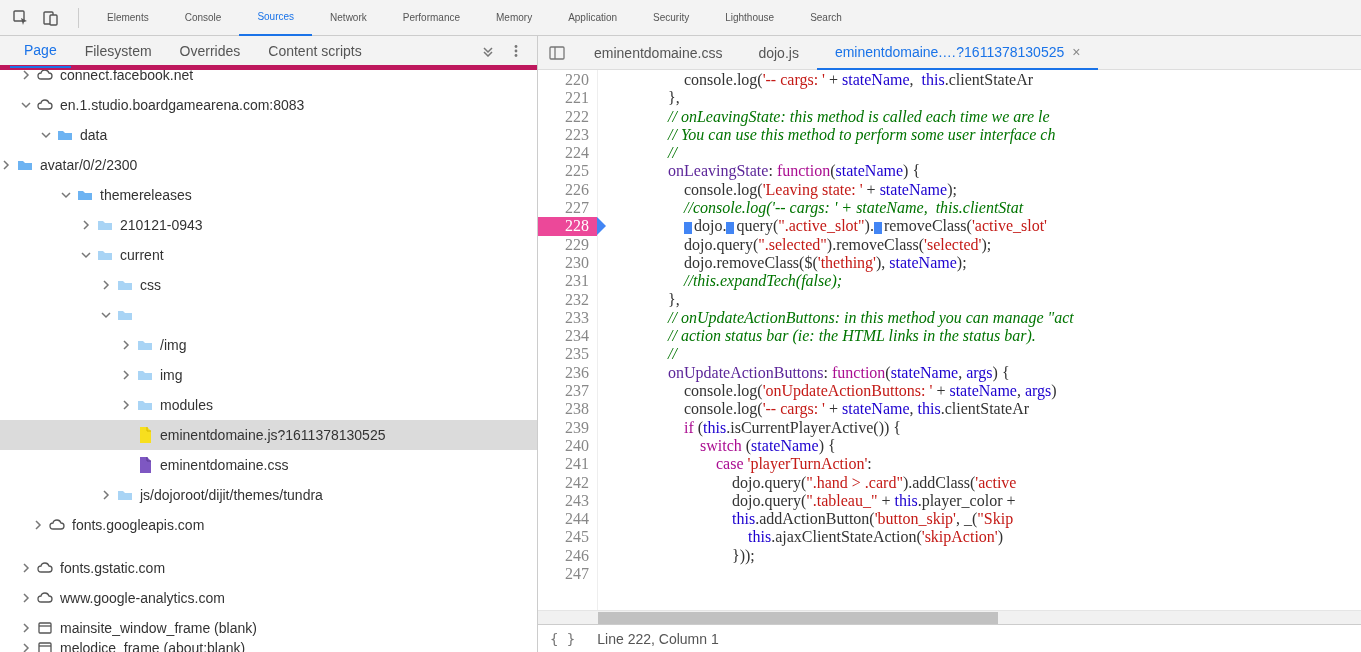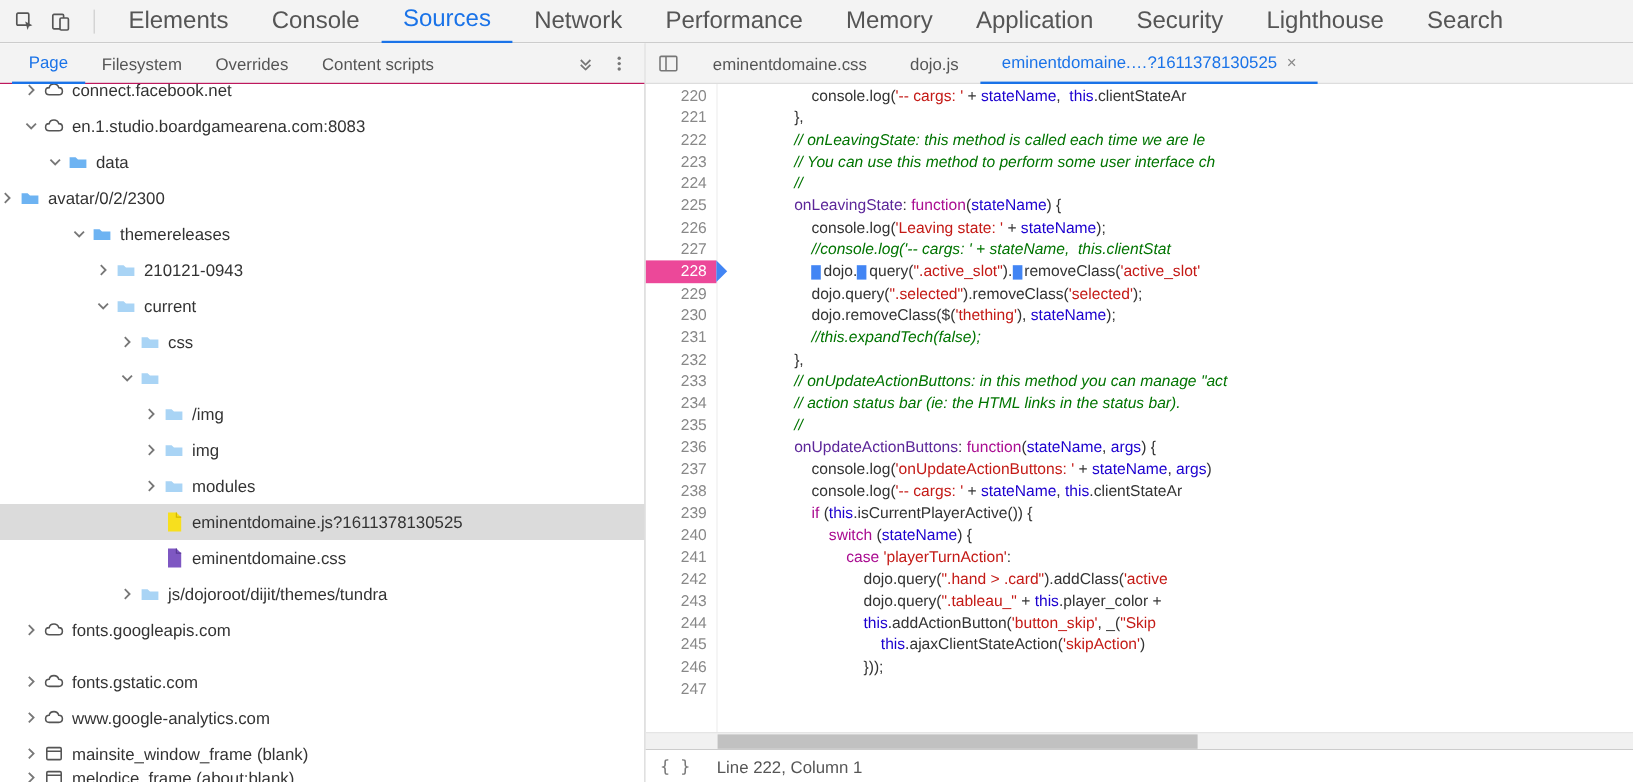--- a/index.html
+++ b/index.html
@@ -40,21 +40,21 @@
   background: #ccc;
   margin: 0 10px;
 }
 .top-tab {
   padding: 0 18px;
   height: 36px;
   display: flex;
   align-items: center;
   color: #555;
   cursor: pointer;
-  font-size: 20px;
+  font-size: 10px;
 }
 .top-tab.active {
   color: #1a73e8;
   border-bottom: 2px solid #1a73e8;
 }
 
 
 .main {
   flex: 1;
   display: flex;
@@ -64,21 +64,21 @@
 
 .left-panel {
   width: 538px;
   border-right: 1px solid #ccc;
   display: flex;
   flex-direction: column;
   background: #fff;
 }
 .left-subtabs {
   height: 34px;
-  border-bottom: 1px solid #be185d;
+  border-bottom: 5px solid #be185d;
   display: flex;
   align-items: center;
   padding: 0 10px;
   background: #f3f3f3;
 }
 .left-subtab {
   padding: 0 14px;
   height: 34px;
   display: flex;
   align-items: center;
@@ -181,22 +181,22 @@
 .editor-tab .close {
   margin-left: 8px;
   color: #888;
   font-size: 14px;
 }
 
 .code-area {
   flex: 1;
   display: flex;
   overflow: hidden;
-  font-family: Liberation Sans, sans-serif;
-  font-size: 13px;
+  font-family: Liberation Serif, serif;
+  font-size: 16px;
   position: relative;
 }
 .gutter {
   width: 60px;
   background: #fff;
   border-right: 1px solid #eee;
   color: #888;
   text-align: right;
   padding-right: 8px;
   padding-top: 1px;
@@ -515,21 +515,21 @@
               <path d="M3 1 L7 5 L3 9" fill="none" stroke="#777" stroke-width="1.5"></path>
             </svg>
           </span>
           <span class="tree-icon">
             <svg width="18" height="18" viewBox="0 0 18 18">
               <path d="M2 5 L7 5 L9 7 L16 7 L16 14 L2 14 Z" fill="#a9d4f5"></path>
             </svg>
           </span>
           <span>js/dojoroot/dijit/themes/tundra</span>
         </div>
-        <div class="tree-row" style="padding-left: 20px;">
+        <div class="tree-row" style="padding-left: 32px;">
           <span class="tree-arrow">
             <svg width="10" height="10" viewBox="0 0 10 10">
               <path d="M3 1 L7 5 L3 9" fill="none" stroke="#777" stroke-width="1.5"></path>
             </svg>
           </span>
           <span class="tree-icon">
             <svg width="18" height="18" viewBox="0 0 18 18">
               <path d="M5 13 Q2 13 2 10 Q2 7 5 7 Q5.5 4 9 4 Q12 4 13 7 Q16 7 16 10 Q16 13 13 13 Z" fill="none" stroke="#555" stroke-width="1.3"></path>
             </svg>
           </span>

